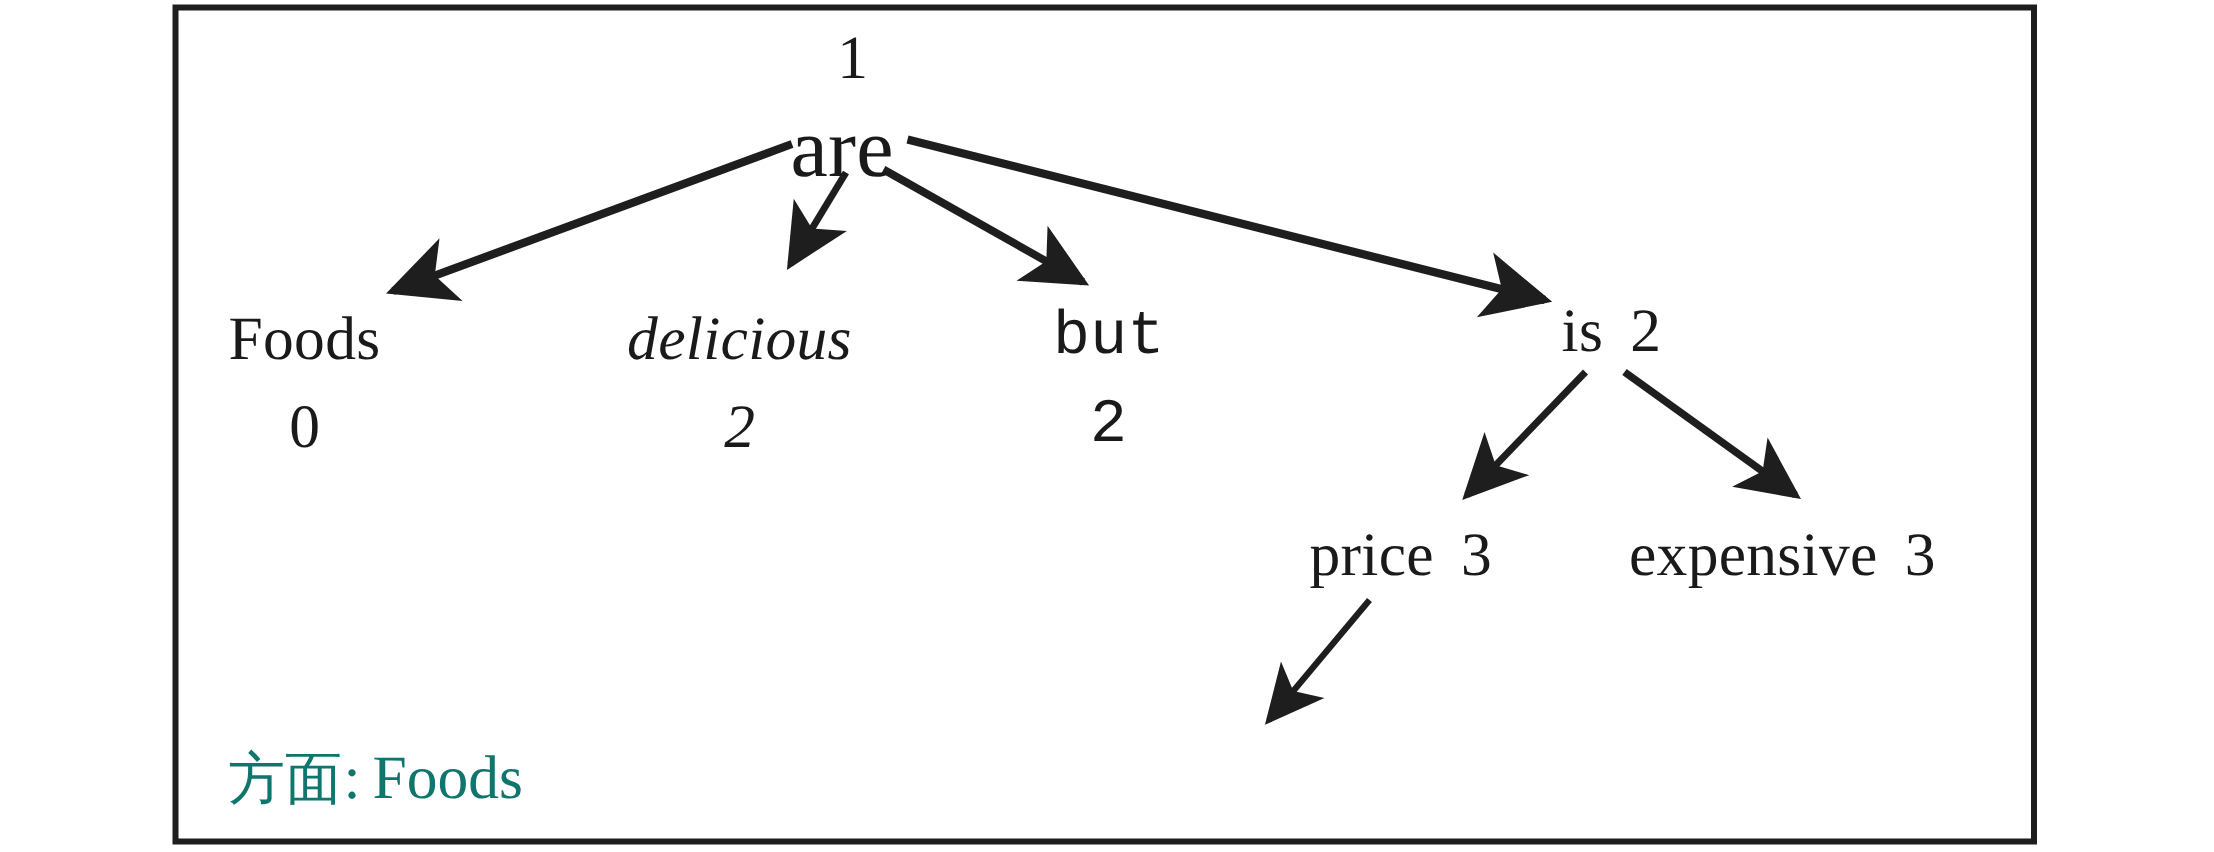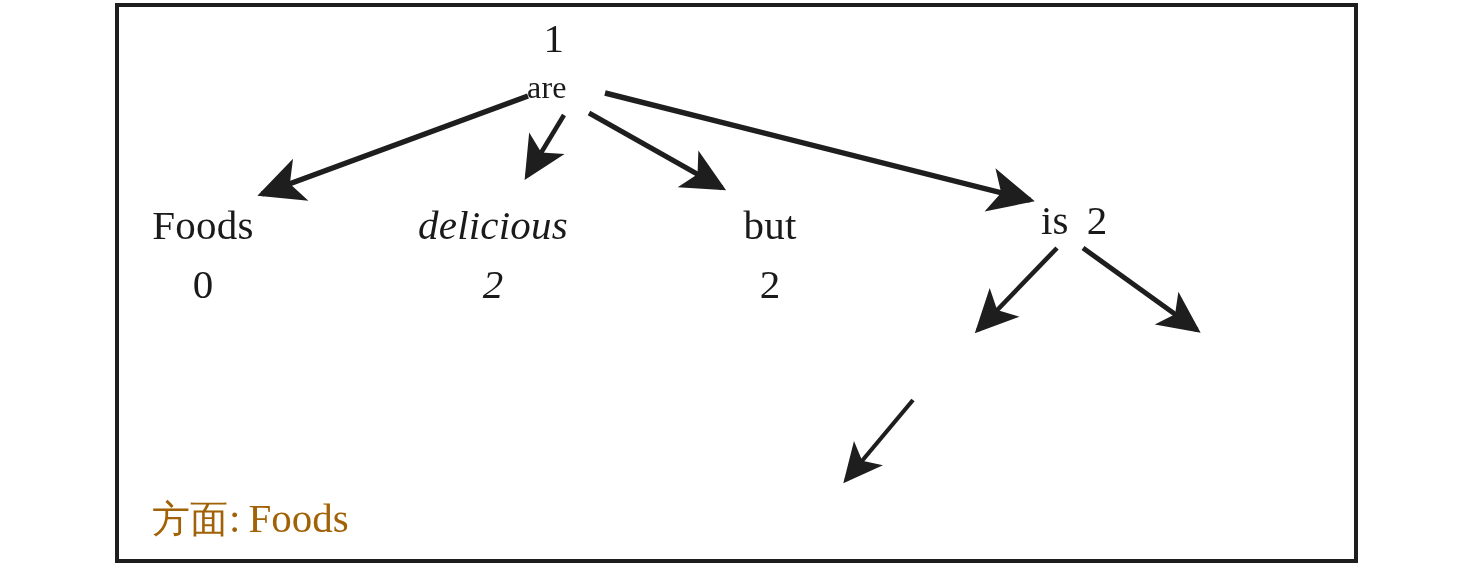--- a/index.html
+++ b/index.html
@@ -74,38 +74,38 @@
     text-align: center;
   }
   #node-root .idx {
     display: block;
     margin: 0 0 12px 0;
     font-size: 41px;
     text-align: center;
     padding-left: 14px;
   }
   #node-root .word {
-    font-size: 32px;
+    font-size: 56px;
   }
   #node-foods   { left: 135px;  top: 205px; text-align: center; width: 136px; }
   #node-delicious { left: 398px; top: 205px; text-align: center; width: 190px; font-style: italic; }
-  #node-but     { left: 733px;  top: 205px; text-align: center; width: 74px; }
+  #node-but     { left: 702px;  top: 205px; text-align: center; width: 74px; font-family: Liberation Mono, monospace; }
   #node-is      { left: 1041px; top: 200px; }
   #node-price   { left: 873px;  top: 349px; }
   #node-expensive { left: 1086px; top: 349px; }
   #node-the     { left: 790px;  top: 497px; }
 
   
   #aspect-caption {
     position: absolute;
     left: 152px;
     top: 494px;
     font-size: 41px;
     white-space: nowrap;
-    color: #a16207;
+    color: #0f766e;
   }
   #aspect-caption .aspect-term {
     font-family: "DejaVu Sans", sans-serif;
     font-size: 38px;
   }
   #aspect-caption .aspect-sep { margin: 0 2px 0 1px; }
   #aspect-caption .aspect-value { margin-left: 6px; }
 </style>
 </head>
 <body>
@@ -157,20 +157,28 @@
   <div class="node" id="node-but">
     <span class="word">but</span>
     <span class="idx">2</span>
   </div>
 
   <div class="node inline" id="node-is">
     <span class="word">is</span>
     <span class="idx">2</span>
   </div>
 
+  <div class="node inline" id="node-price">
+    <span class="word">price</span>
+    <span class="idx">3</span>
+  </div>
 
+  <div class="node inline" id="node-expensive">
+    <span class="word">expensive</span>
+    <span class="idx">3</span>
+  </div>
 
 
   <div id="aspect-caption">
     <span class="aspect-term">方面</span><span class="aspect-sep">:</span><span class="aspect-value">Foods</span>
   </div>
 
 </div>
 
 </body></html>

